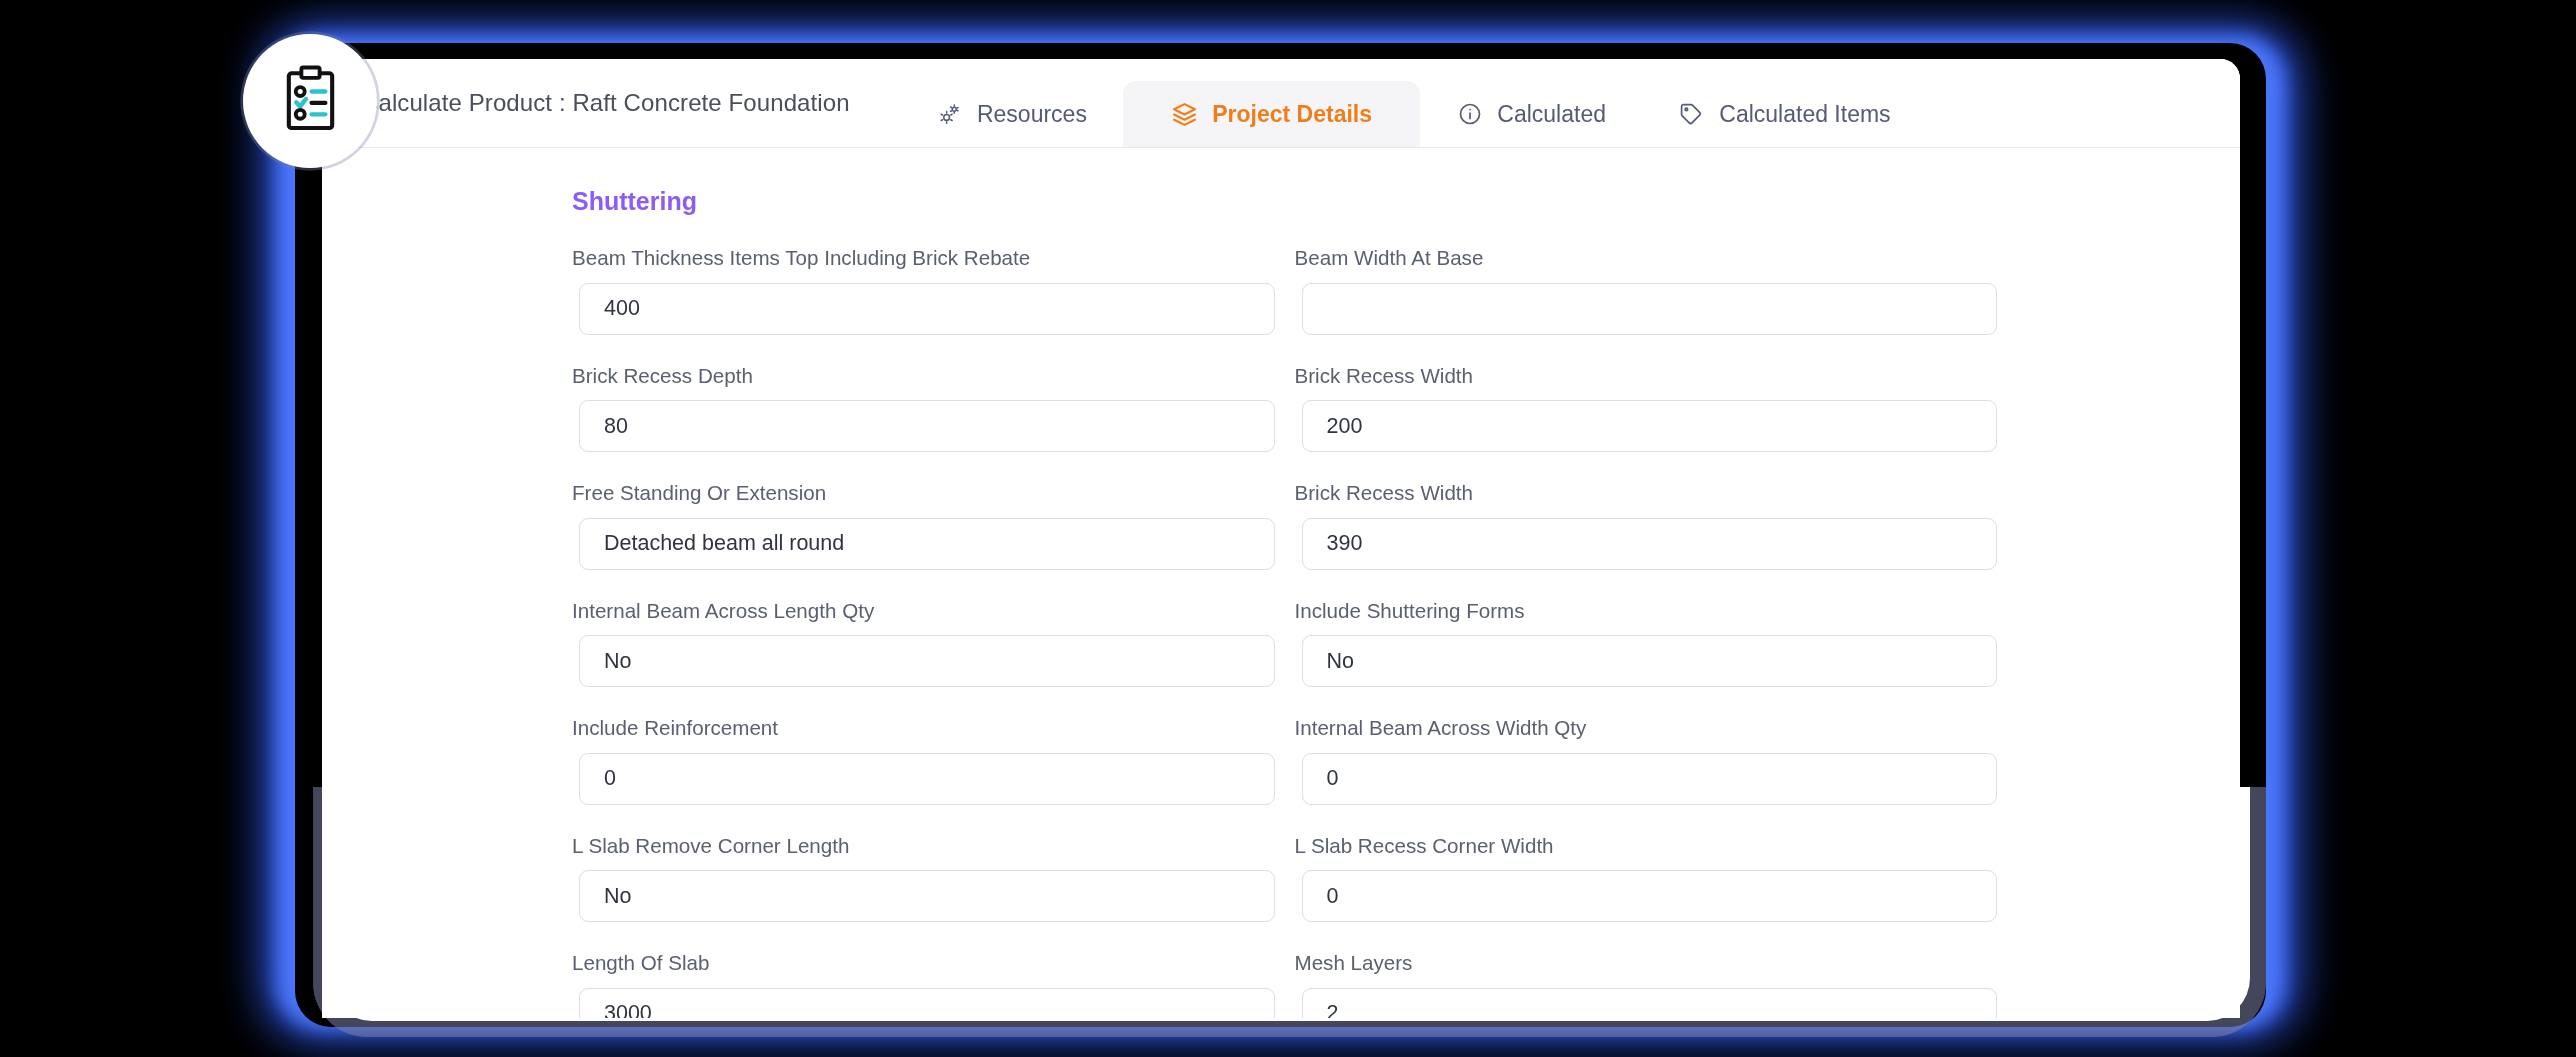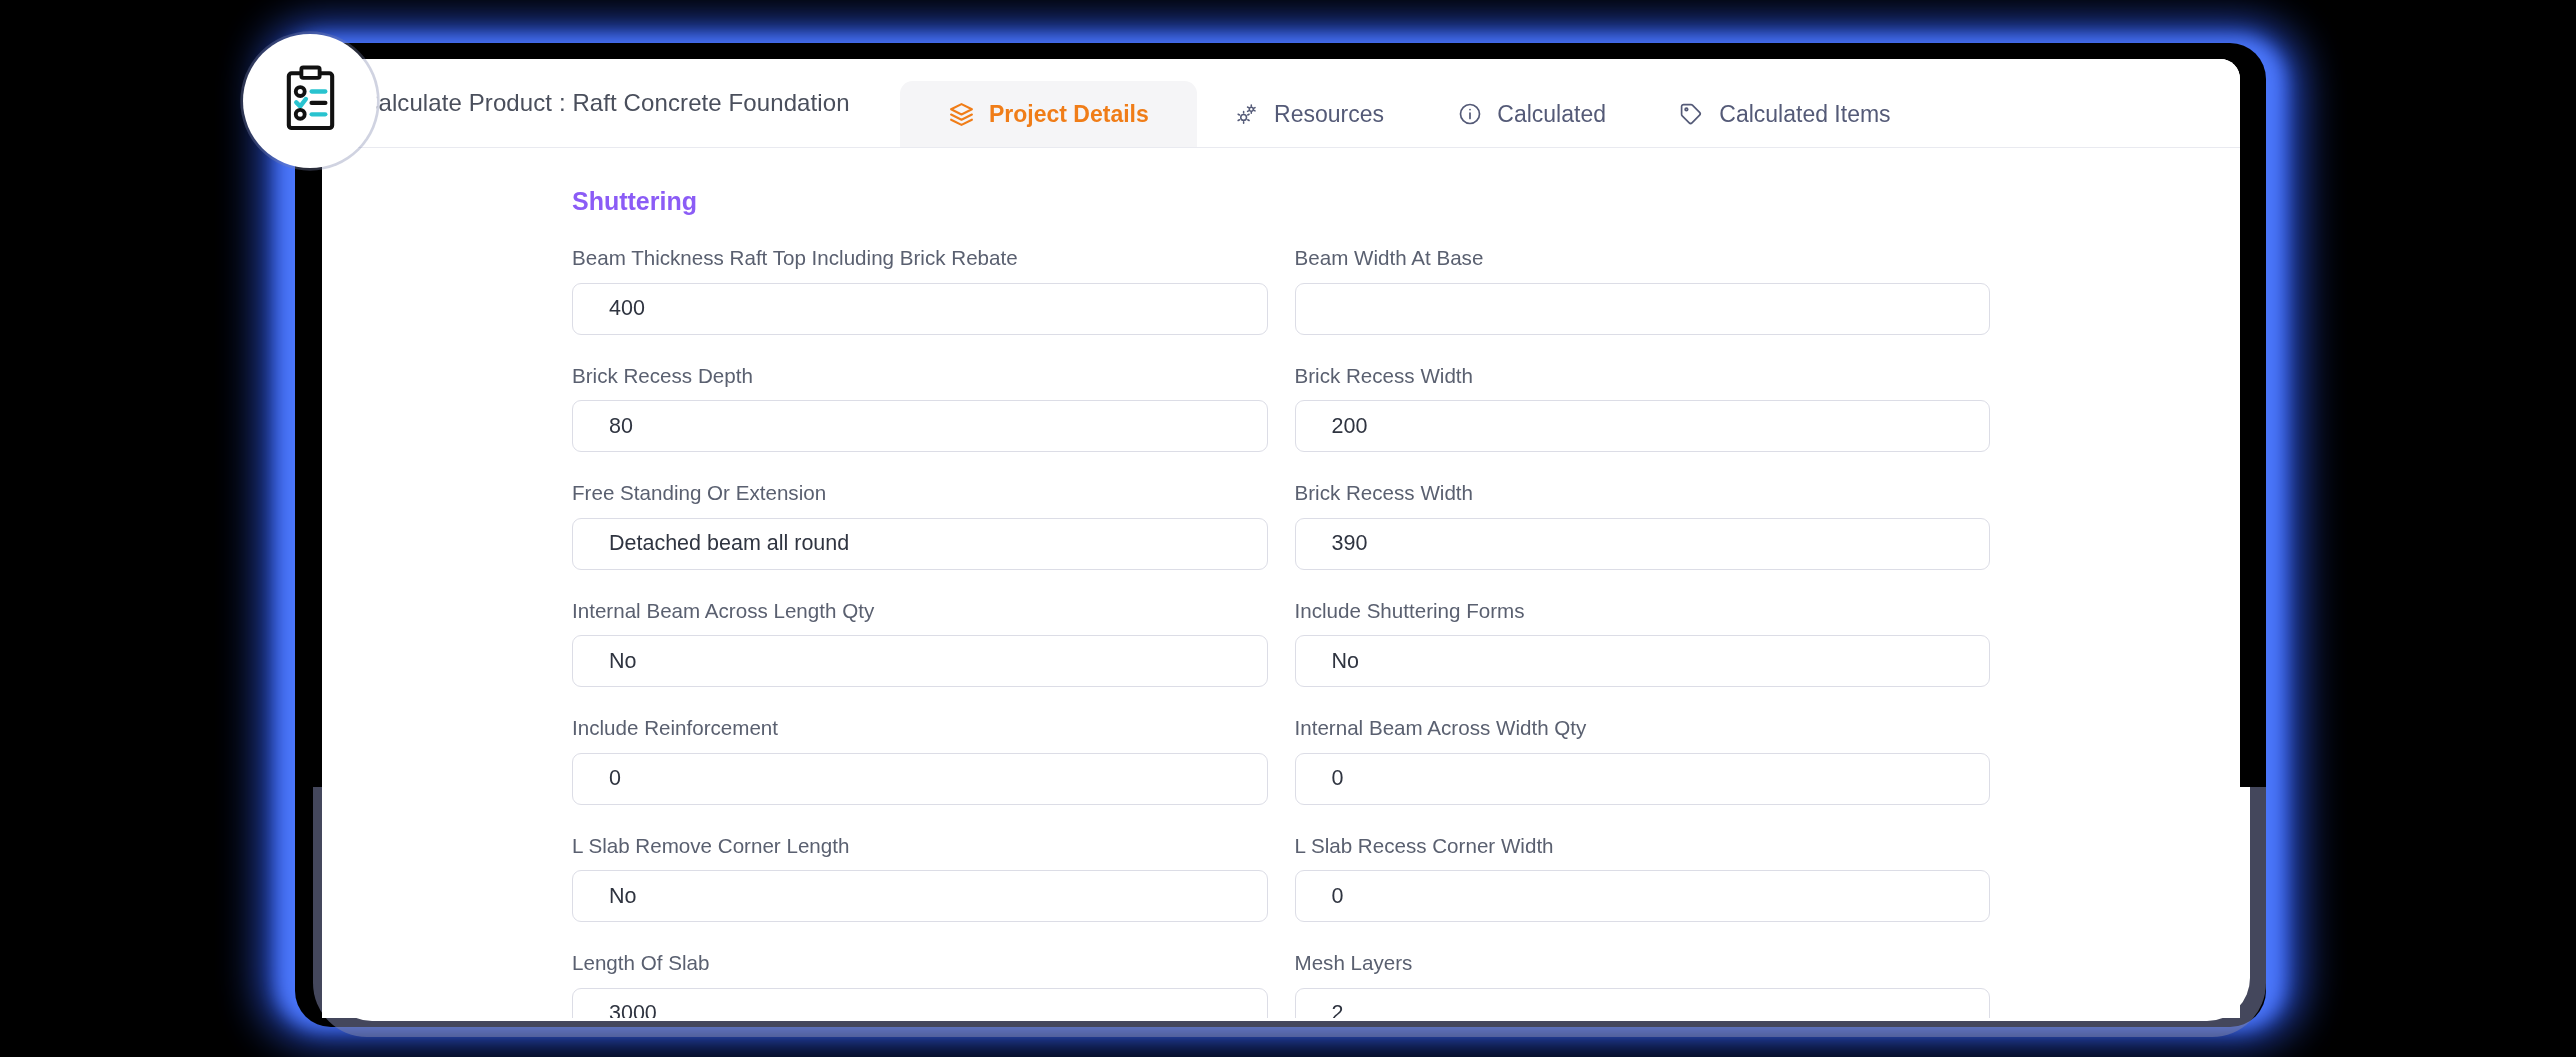--- a/index.html
+++ b/index.html
@@ -138,25 +138,25 @@
     color:#5a6070;
     margin-bottom:12.5px;
     white-space:nowrap;
   }
   .field-input{
     width:100%;
     height:52px;
     border:1.4px solid #dcdde6;
     border-radius:9px;
     background:#fff;
-    padding:0 36px;
+    padding:0 24px;
     font-size:21.5px;
     color:#2f3440;
     font-family:"Liberation Sans", sans-serif;
-    display:flex; align-items:center;
+    display:flex; align-items:center;margin-left:7px;
   }
   .field-input.empty{ color:transparent; }
 </style>
 </head>
 <body>
 
 <div id="stage">
 
   <div class="glow-halo"></div>
   <div class="glow-halo2"></div>
@@ -164,44 +164,44 @@
 
   <div class="lower-shell"></div>
   <div class="lower-shell-inner"></div>
 
   <div class="screen">
 
     <div class="topbar">
       <div class="app-title">Calculate Product : Raft Concrete Foundation</div>
 
       <div class="tabs">
-
-        <div class="tab active">
-          <span class="ic">
-            <svg width="25" height="25" viewBox="0 0 24 24" fill="none" stroke="#f07d18" stroke-width="2" stroke-linecap="round" stroke-linejoin="round">
-              <polygon points="12 2 2 7 12 12 22 7 12 2"></polygon>
-              <polyline points="2 17 12 22 22 17"></polyline>
-              <polyline points="2 12 12 17 22 12"></polyline>
-            </svg>
-          </span>
-          <span>Project Details</span>
-        </div>
 
         <div class="tab">
           <span class="ic">
             <svg width="23" height="23" viewBox="0 0 24 24" fill="none" stroke="#545a77" stroke-width="1.6" stroke-linecap="round" stroke-linejoin="round">
               <circle cx="9" cy="15" r="3"></circle>
               <path d="M9 10.5v-1.6M9 21.1v-1.6M4.7 17.5l-1.4.8M14.7 11.7l-1.4.8M4.7 12.5l-1.4-.8M14.7 18.3l-1.4-.8"></path>
               <circle cx="17" cy="6.5" r="2.1"></circle>
               <path d="M17 3.4V2.2M17 10.8V9.6M14.1 8.2l-1 .6M20.9 4.8l-1 .6M14.1 4.8l-1-.6M20.9 8.2l-1-.6"></path>
             </svg>
           </span>
           <span>Resources</span>
         </div>
 
+        <div class="tab active">
+          <span class="ic">
+            <svg width="25" height="25" viewBox="0 0 24 24" fill="none" stroke="#f07d18" stroke-width="2" stroke-linecap="round" stroke-linejoin="round">
+              <polygon points="12 2 2 7 12 12 22 7 12 2"></polygon>
+              <polyline points="2 17 12 22 22 17"></polyline>
+              <polyline points="2 12 12 17 22 12"></polyline>
+            </svg>
+          </span>
+          <span>Project Details</span>
+        </div>
+
         <div class="tab">
           <span class="ic">
             <svg width="24" height="24" viewBox="0 0 24 24" fill="none" stroke="#545a77" stroke-width="1.7" stroke-linecap="round" stroke-linejoin="round">
               <circle cx="12" cy="12" r="9.5"></circle>
               <line x1="12" y1="11" x2="12" y2="16.5"></line>
               <circle cx="12" cy="7.6" r="0.9" fill="#545a77" stroke="none"></circle>
             </svg>
           </span>
           <span>Calculated</span>
         </div>
@@ -216,21 +216,21 @@
           <span>Calculated Items</span>
         </div>
 
       </div>
     </div>
 
     <div class="form-wrap">
       <div class="section-title">Shuttering</div>
       <div class="grid" id="field-grid">
           <div class="field">
-            <div class="field-label">Beam Thickness Raft Top Including Brick Rebate</div>
+            <div class="field-label">Beam Thickness Items Top Including Brick Rebate</div>
             <div class="field-input">400</div>
           </div>
           <div class="field">
             <div class="field-label">Beam Width At Base</div>
             <div class="field-input empty"></div>
           </div>
           <div class="field">
             <div class="field-label">Brick Recess Depth</div>
             <div class="field-input">80</div>
           </div>

